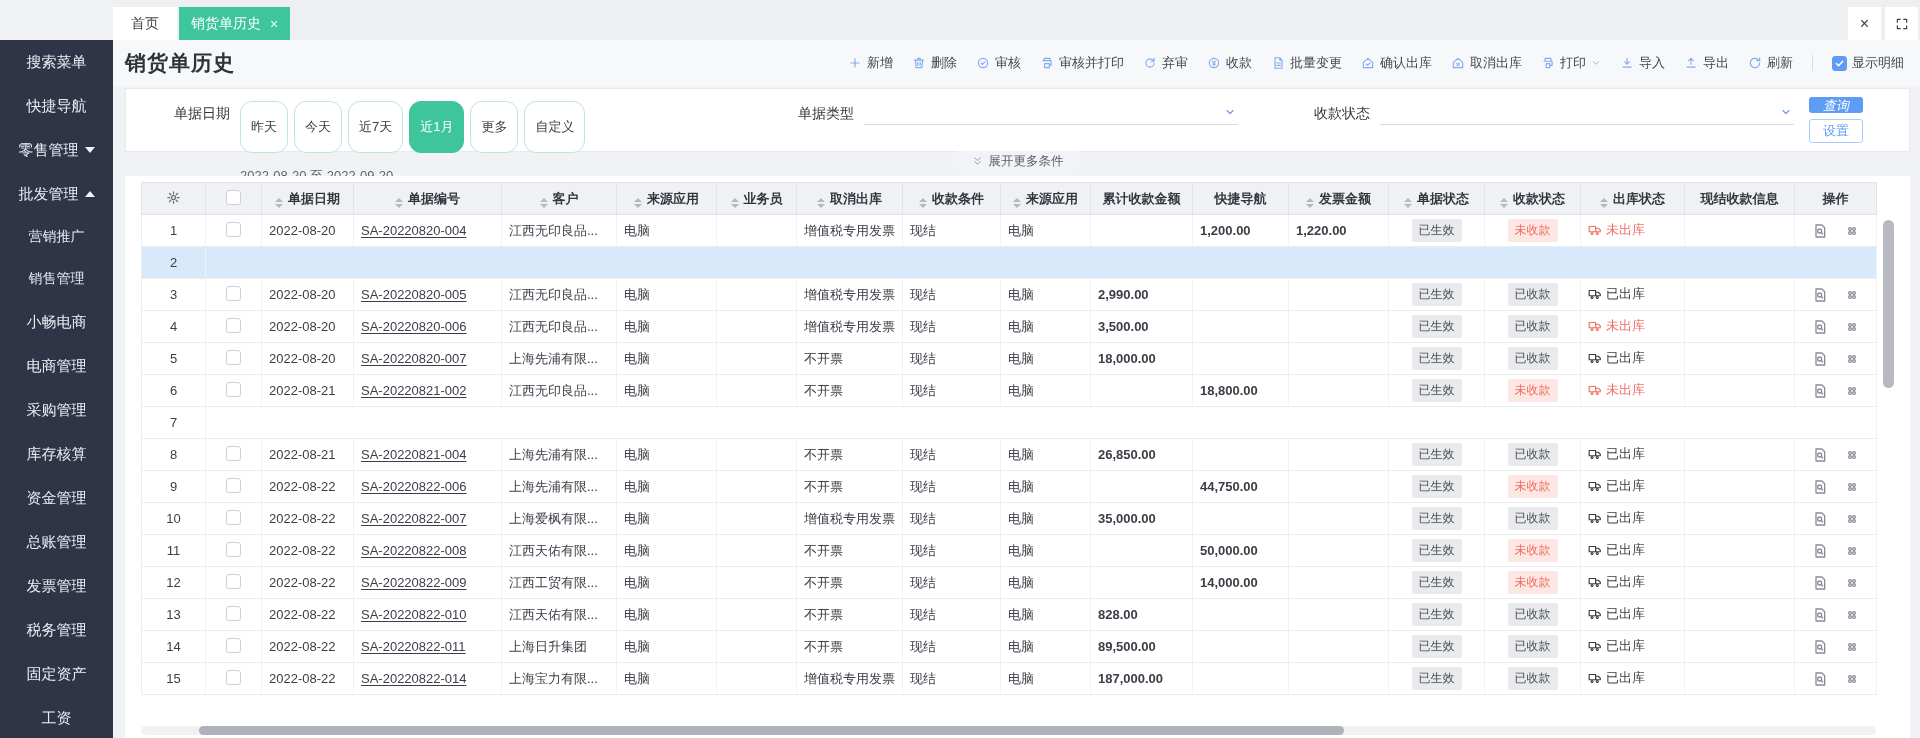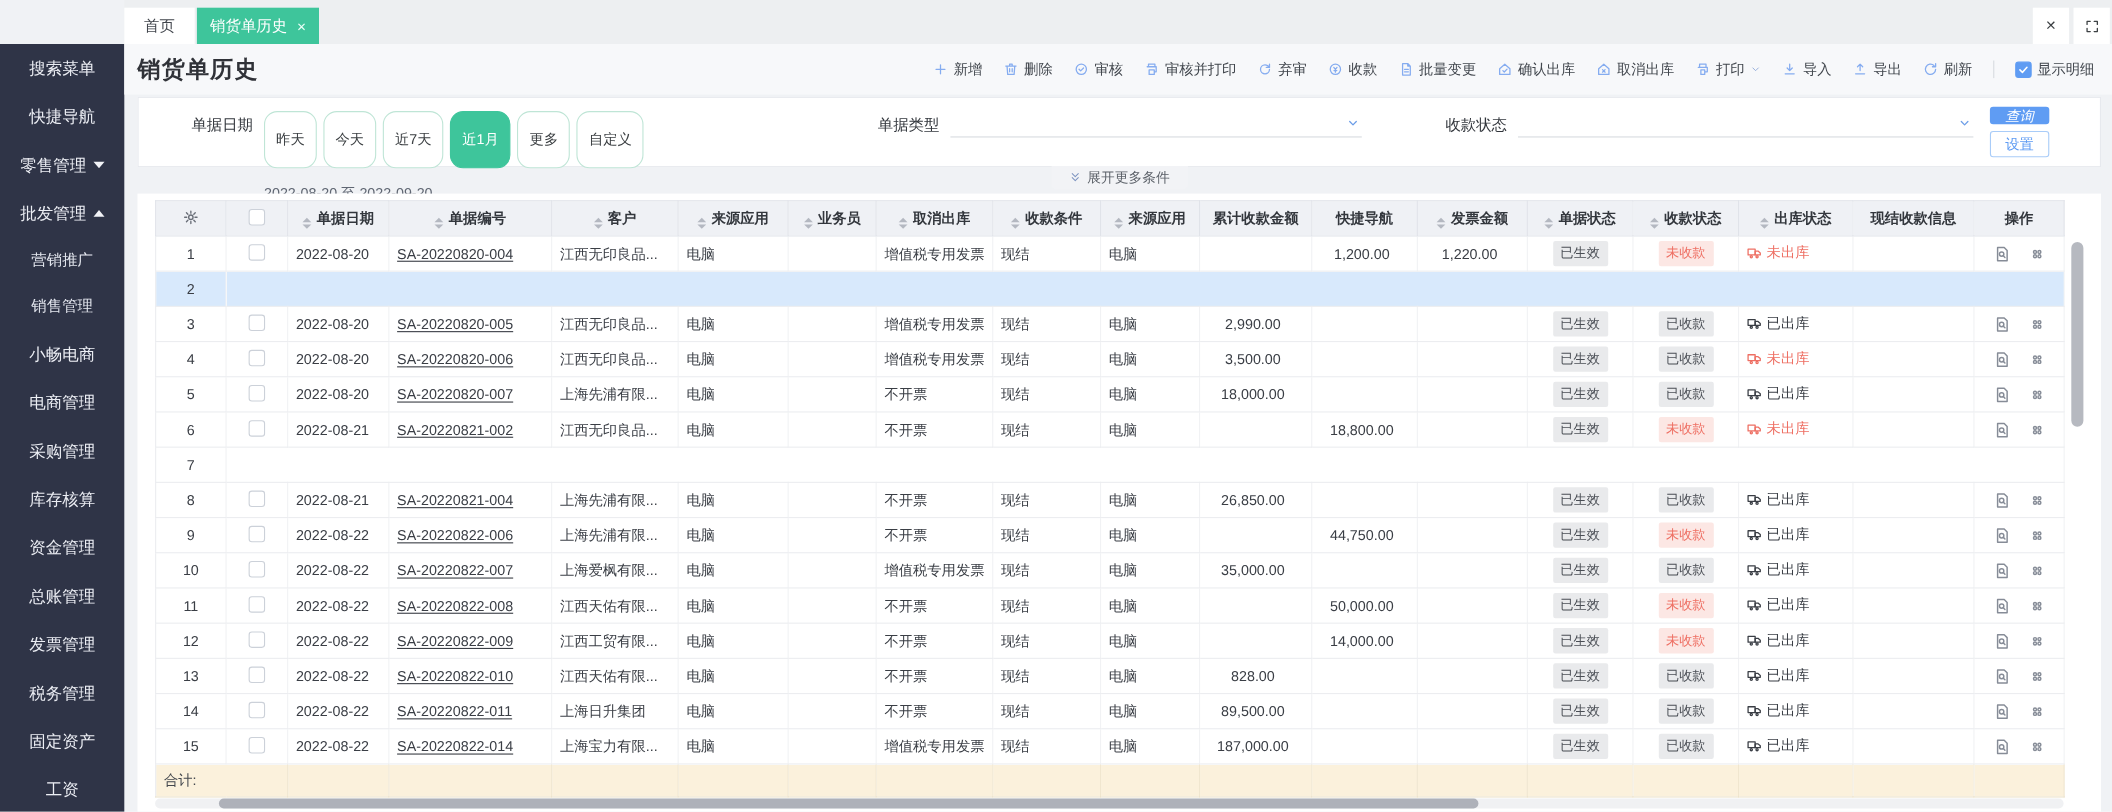--- a/index.html
+++ b/index.html
@@ -63,21 +63,21 @@
 
   
   .table-card { position:relative; flex:1; margin:24px 10px 0 12px; background:#fff; padding:6px 34px 0 16px; overflow:hidden; }
   table.grid { width:100%; border-collapse:collapse; table-layout:fixed; }
   .grid th { height:32px; background:#eff1f5; border:1px solid #e0e3e9; font-size:13px; font-weight:700; color:#33373d; padding:0 6px; white-space:nowrap; overflow:hidden; }
   .grid td { height:32px; border-bottom:1px solid #ecedf0; border-right:1px solid #f1f2f4; padding:0 7px; white-space:nowrap; overflow:hidden; color:#3a3e45; }
   .grid td:first-child { border-left:1px solid #ecedf0; }
   .grid tr.selected td { background:var(--sel-row); }
   .grid tr.total td { background:var(--total-bg); border-right:1px solid #f0e6cf; border-bottom:1px solid #ece1c8; border-top:1px solid #ece1c8; height:30px; color:#44484e; }
   td.center, th.center { text-align:center; }
-  td.right { text-align:center; padding-right:12px; }
+  td.right { text-align:left; padding-right:12px;font-weight:bold; }
   .sort { display:inline-flex; flex-direction:column; gap:2px; margin-right:5px; vertical-align:1px; }
   .sort i { width:0; height:0; border-left:4px solid transparent; border-right:4px solid transparent; display:block; }
   .sort .up { border-bottom:4px solid #b4b8c1; }
   .sort .dn { border-top:4px solid #b4b8c1; }
   .code { text-decoration:underline; text-underline-offset:2px; cursor:pointer; }
   .badge { display:inline-block; min-width:50px; padding:3px 6px; text-align:center; font-size:12px; background:#e9eaec; color:#4a4e55; border-radius:2px; }
   .badge.red { background:var(--red-bg); color:var(--red); }
   .out { display:inline-flex; align-items:center; gap:4px; color:#3a3e45;text-align:right; }
   .out.red { color:var(--red); }
   .out .ic { font-size:14px; }
@@ -1065,39 +1065,20 @@
                     <svg viewBox="0 0 24 24">
                       <circle cx="9" cy="9" r="2"></circle>
                       <circle cx="15" cy="9" r="2"></circle>
                       <circle cx="9" cy="15" r="2"></circle>
                       <circle cx="15" cy="15" r="2"></circle>
                     </svg>
                   </span>
                 </span>
               </td>
             </tr>
-            <tr class="total">
-              <td colspan="2">合计:</td>
-              <td></td>
-              <td></td>
-              <td></td>
-              <td></td>
-              <td></td>
-              <td></td>
-              <td></td>
-              <td></td>
-              <td></td>
-              <td></td>
-              <td></td>
-              <td></td>
-              <td></td>
-              <td></td>
-              <td></td>
-              <td></td>
-            </tr>
           </tbody>
         </table>
       <div class="v-scroll">
           <div class="v-thumb"></div>
         </div>
       <div class="h-scroll">
           <div class="h-thumb"></div>
         </div>
     </div>
 

